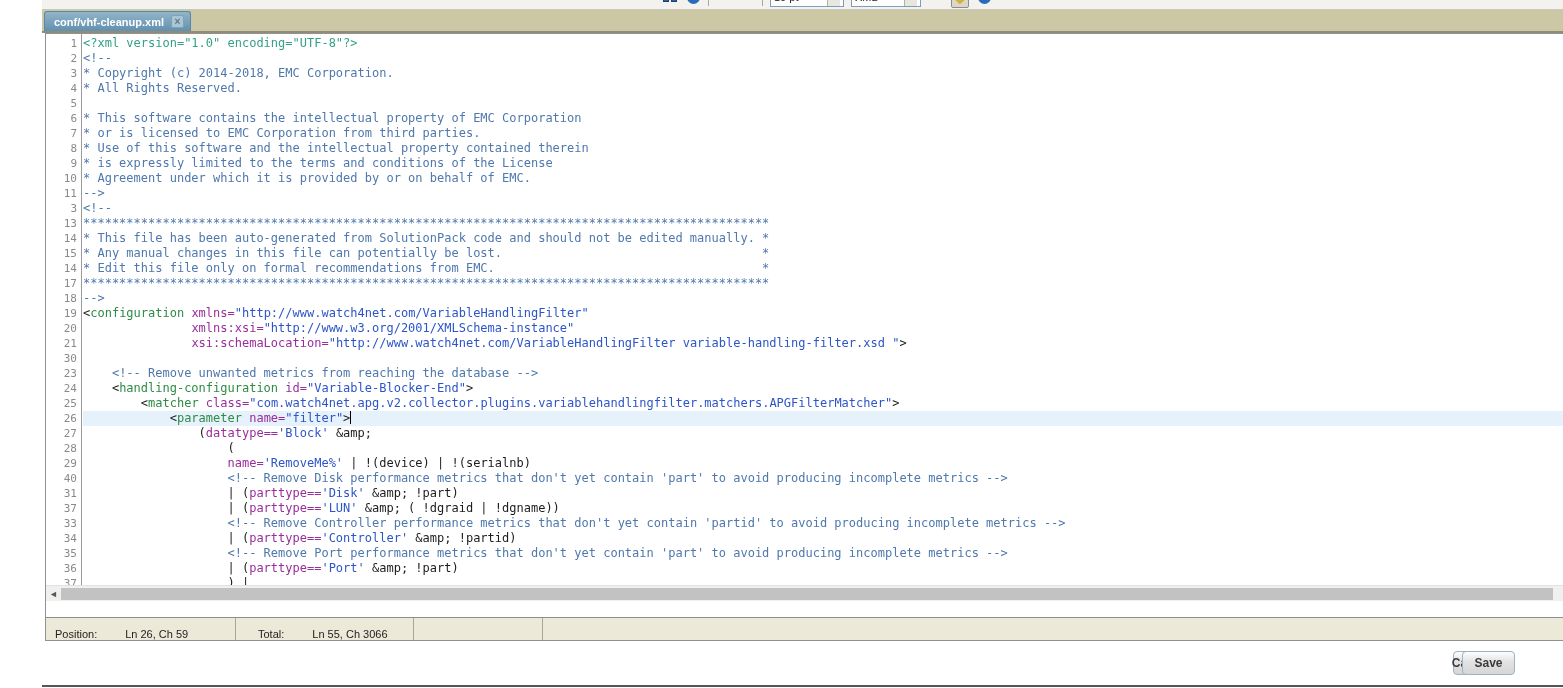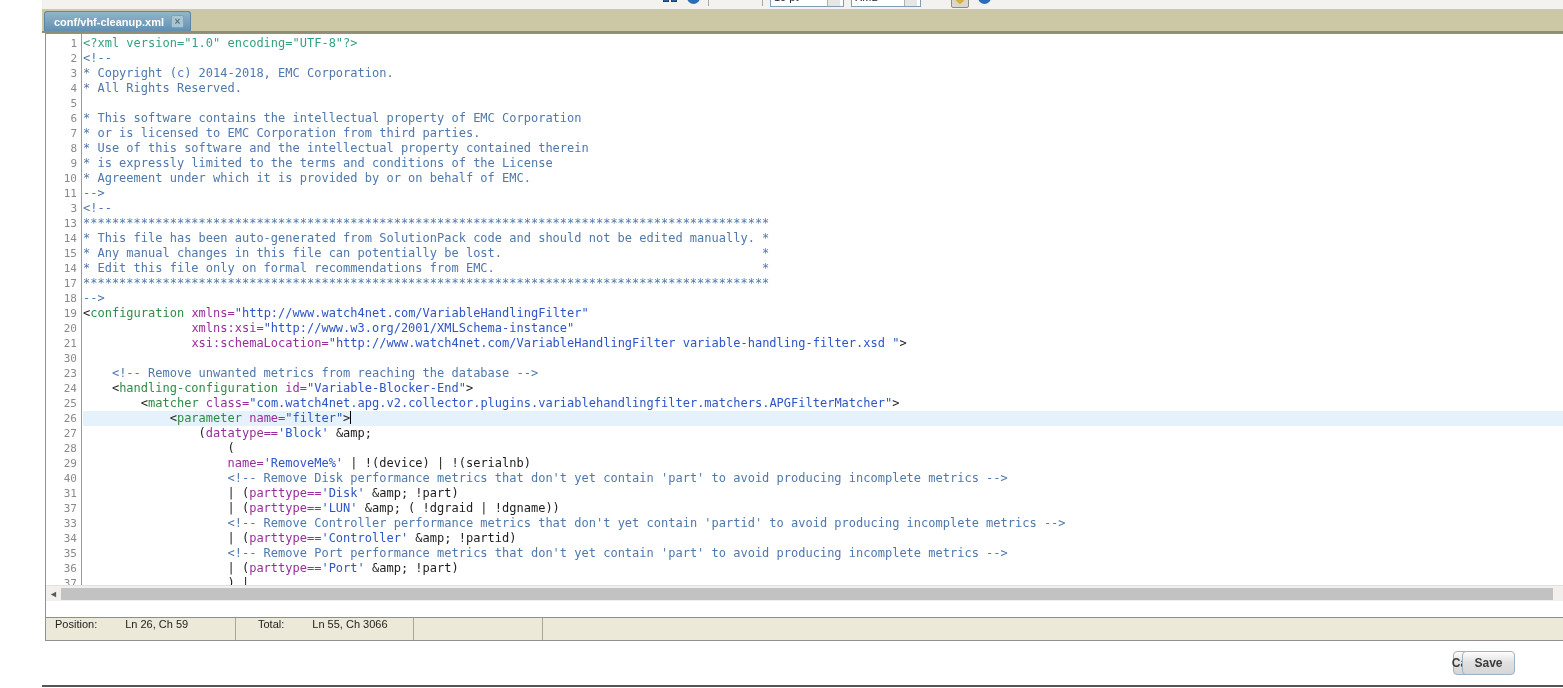--- a/index.html
+++ b/index.html
@@ -68,21 +68,21 @@
   .hscroll { position:absolute; bottom:39px; left:0; width:1538px; height:16px; background:#f1f0ef;
              border-top:1px solid #e2e1e0; }
   .hthumb { position:absolute; top:2px; left:15px; width:1492px; height:12px; background:#c2c2c2; }
   .harrow { position:absolute; top:3px; color:#5a5a5a; font-size:9px; }
   .hleft { left:3px; } .hright { right:4px; }
   .scroll-corner { position:absolute; bottom:39px; right:0; width:17px; height:16px; background:#dcdcdc; }
 
   
   .statusbar { position:absolute; bottom:0; left:0; width:100%; height:23px; background:#ede9d8;
                border-top:1px solid #8e8e8e; font-size:11px; color:#222; display:flex; }
-  .sb-cell { display:flex; align-items:flex-start; border-right:1px solid #a9a794; height:100%; }
+  .sb-cell { display:flex; align-items:flex-end; border-right:1px solid #a9a794; height:100%; }
   .sb-c1 { width:190px; padding-left:9px; }
   .sb-c2 { width:178px; padding-left:22px; }
   .sb-c3 { width:129px; }
   .sb-val { margin-left:28px; }
 
   
   .btn { position:absolute; top:651px; height:24px; border:1px solid #9fb2c3; border-radius:4px;
          background:linear-gradient(#fefefe,#e2e2e2 45%,#d6d6d6); color:#3b3b3b;
          font-size:12px; font-weight:bold; font-family:"Liberation Sans", sans-serif;
          display:flex; align-items:center; justify-content:center; cursor:pointer; }

